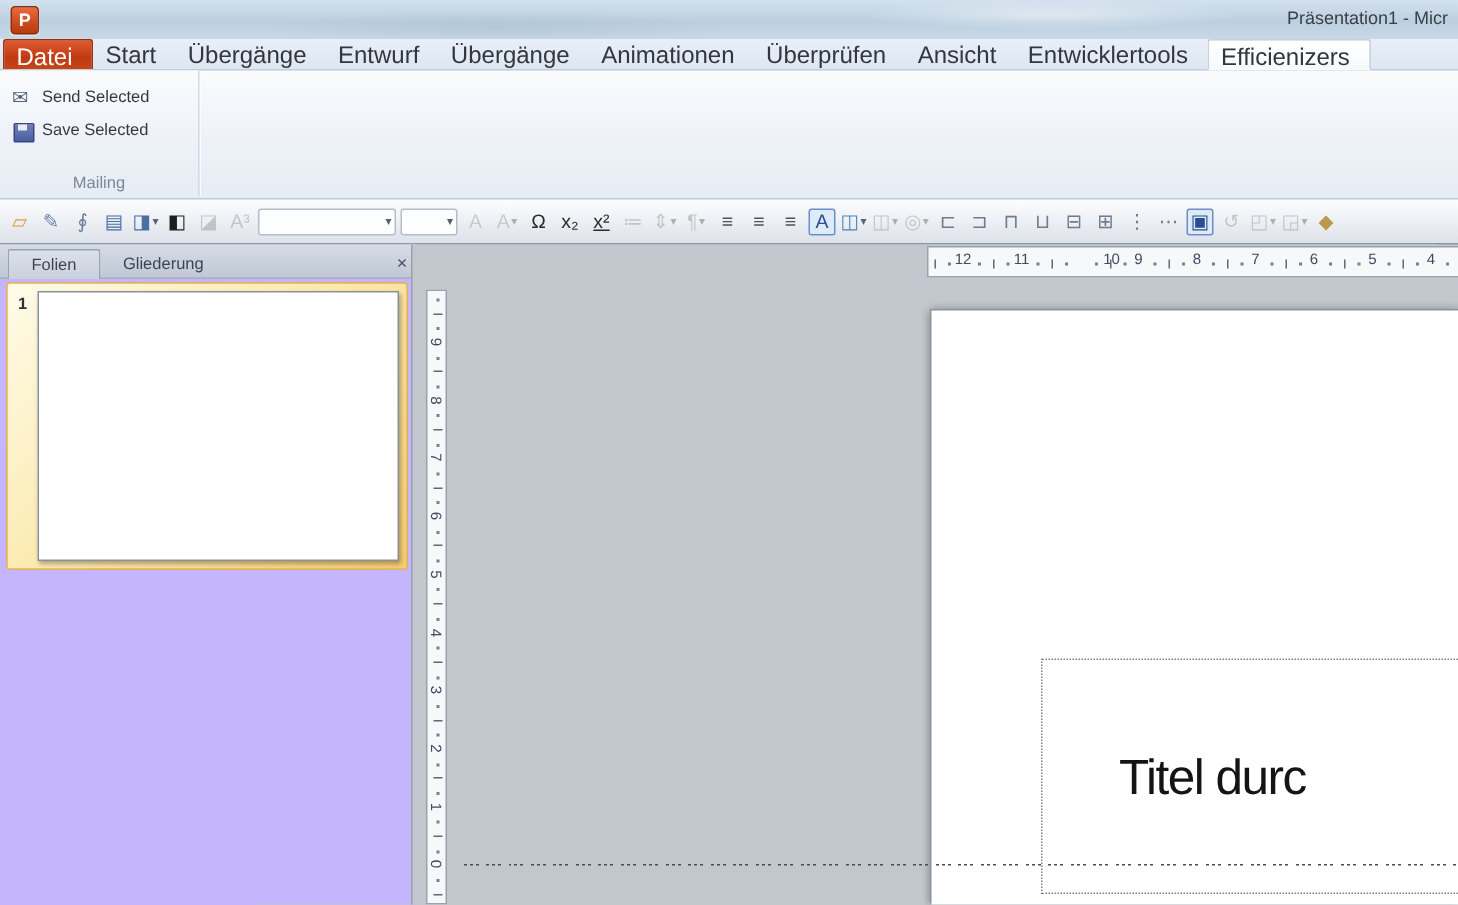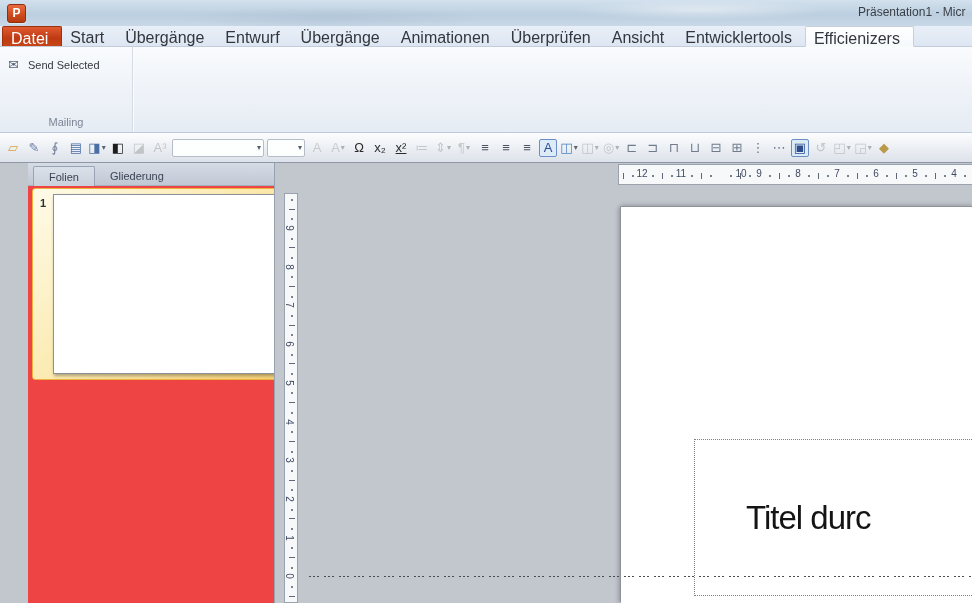--- a/index.html
+++ b/index.html
@@ -62,21 +62,21 @@
   .tb.dis { opacity:.45; filter:grayscale(1); }
   .tb.act { border:1px solid #6a8fc8; background:#dcebf7; border-radius:2px; }
   .tb.combo { background:#fdfefe; border:1px solid #b4bdc9; border-radius:2px;
     justify-content:flex-end; padding-right:2px; }
   .tb.combo .dd { color:#55606e; }
 
   
   .content { position:absolute; left:0; top:163px; width:972px; height:440px; }
 
   
-  .slidespanel { position:absolute; left:0; top:0; width:278px; height:440px; background:#ef4444;margin-left:28px; }
+  .slidespanel { position:absolute; left:0; top:0; width:278px; height:440px; background:#c4b5fd; }
   .paneltabs { height:23px; background:linear-gradient(180deg,#d6dce6,#c0c8d4);
     border-bottom:1px solid #a6afbe; display:flex; align-items:flex-end; }
   .ptab { font-size:11px; color:#3c4454; padding:4px 15px 3px 15px; cursor:default; }
   .ptab.active { background:linear-gradient(180deg,#dbe1ea,#cbd1dc);
     border:1px solid #9aa3b3; border-bottom:none; border-radius:2px 2px 0 0;
     margin-left:5px; margin-bottom:-1px; }
   .ptab-spacer { flex:1; }
   .pclose { width:20px; font-size:12px; color:#4a5160; text-align:center; padding-bottom:3px; cursor:default; }
 
   .thumb-sel { position:absolute; left:4px; top:25px; width:268px; height:192px;
@@ -138,20 +138,24 @@
     <div class="rtab active">Efficienizers</div>
   </div>
 
 <div class="ribbon">
   <div class="rgroup">
     <div class="rbtns">
 
     <div class="rbtn">
           <span class="ric envelope"></span>
           <span>Send Selected</span>
+        </div>
+        <div class="rbtn">
+          <span class="ric floppy"></span>
+          <span>Save Selected</span>
         </div>
       </div>
     <div class="rgroup-label">Mailing</div>
   </div>
 </div>
 
 <div class="toolbar">
 
 <span class="tb">
       <span class="g" style="color: rgb(217, 163, 60);">▱</span>

